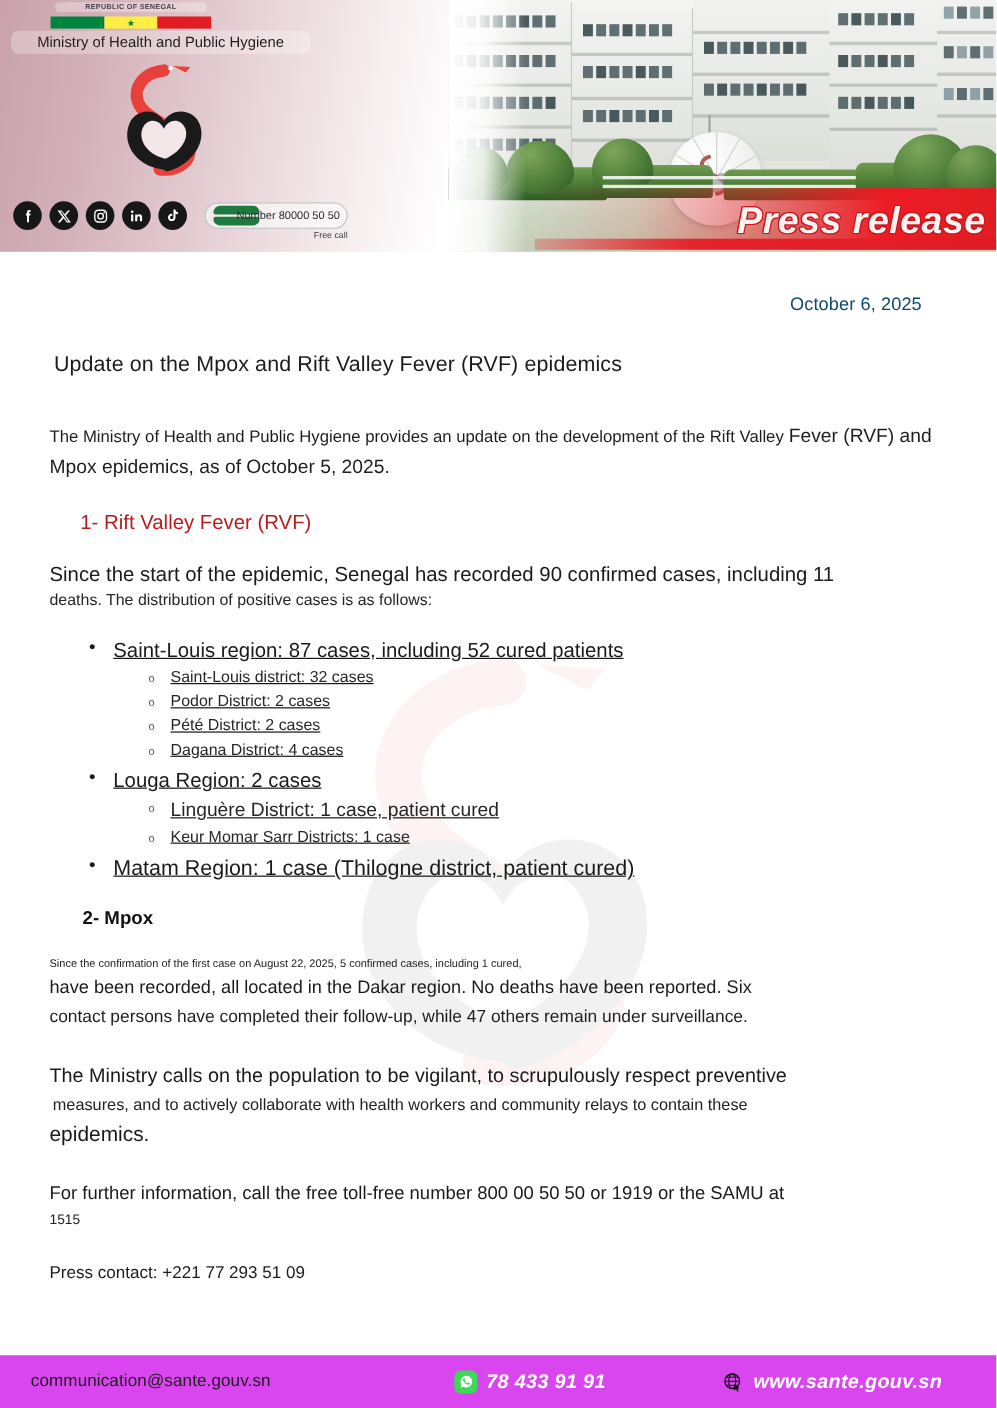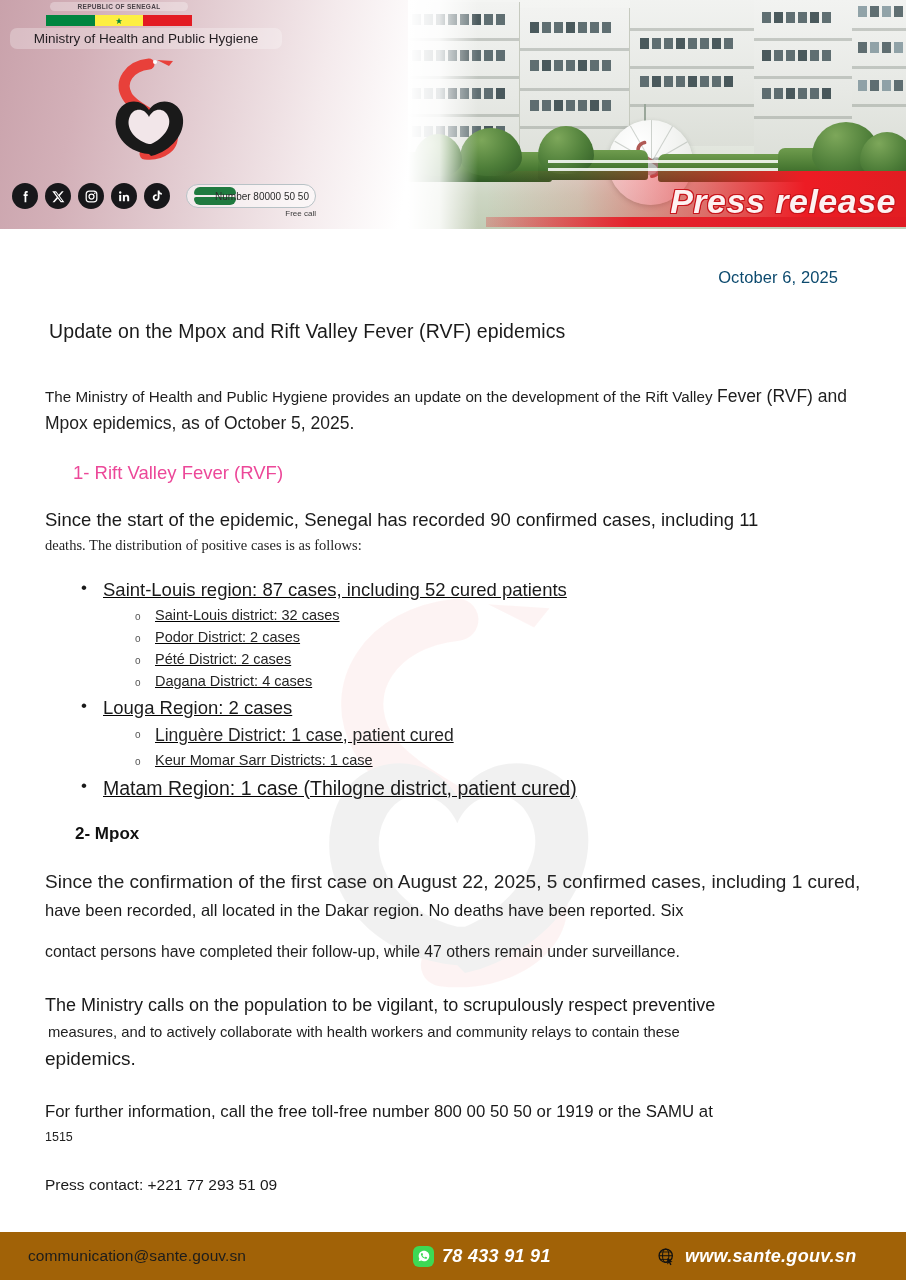--- a/index.html
+++ b/index.html
@@ -296,33 +296,33 @@
     color: #1e1e1e;
     line-height: 1.55;
   }
   .intro .l1 { font-size: 15.2px; }
   .intro .l2 { font-size: 17.5px; }
 
   .sec-h1 {
     padding-top: 25px;
     padding-left: 28px;
     font-size: 18.5px;
-    color: #ec4899;
+    color: #b91c1c;
   }
   .sec-h2 {
     padding-top: 22px;
     padding-left: 30px;
     font-size: 17px;
     font-weight: bold;
     color: #111111;
   }
 
   .para-rvf { padding-top: 22px; line-height: 1.5; }
   .para-rvf .big { font-size: 18.5px; color: #1a1a1a; display: block; }
-  .para-rvf .sml { font-size: 14.5px; color: #252525; display: block; margin-top: 1px; font-family: Liberation Serif, serif; }
+  .para-rvf .sml { font-size: 14.5px; color: #252525; display: block; margin-top: 1px; }
 
   .bullets { padding-top: 22px; text-decoration: underline; }
   .b1 {
     position: relative;
     padding-left: 58px;
     font-size: 18.5px;
     color: #1a1a1a;
     margin-bottom: 2px;
   }
   .b1::before {
@@ -342,23 +342,23 @@
     content: "o";
     position: absolute;
     left: 90px; top: 4px;
     font-size: 10px;
     color: #555;
   }
   .b2.sm { font-size: 14.5px; }
   .b2.md { font-size: 17.5px; }
 
   .para-mpox { padding-top: 24px; line-height: 1.5; }
-  .para-mpox .s1 { font-size: 19px; color: #222; display: block; }
+  .para-mpox .s1 { font-size: 10px; color: #222; display: block; }
   .para-mpox .s2 { font-size: 16.5px; color: #1a1a1a; display: block; margin-top: 2px; }
-  .para-mpox .s3 { font-size: 15.8px; color: #1e1e1e; display: block; margin-top: 17px; }
+  .para-mpox .s3 { font-size: 15.8px; color: #1e1e1e; display: block; margin-top: 2px; }
 
   .para-call { padding-top: 28px; line-height: 1.5; }
   .para-call .c1 { font-size: 18px; color: #1a1a1a; display: block; }
   .para-call .c2 { font-size: 14.8px; color: #222; display: block; margin-top: 2px; padding-left: 3px;}
   .para-call .c3 { font-size: 19px; color: #1a1a1a; display: block; margin-top: 2px; }
 
   .para-info { padding-top: 26px; line-height: 1.5; }
   .para-info .i1 { font-size: 16.8px; color: #1a1a1a; display: block; }
   .para-info .i2 { font-size: 12.5px; color: #222; display: block; margin-top: 3px; }
 
@@ -366,21 +366,21 @@
     padding-top: 30px;
     font-size: 15.5px;
     color: #1b1b1b;
   }
 
   
   .footer {
     position: absolute;
     left: 0; bottom: 0;
     width: 906px; height: 48px;
-    background: #a16207;
+    background: #d946ef;
     display: flex;
     align-items: center;
   }
   .footer-item {
     display: flex;
     align-items: center;
     gap: 8px;
     position: absolute;
   }
   .f-email { left: 28px; }

